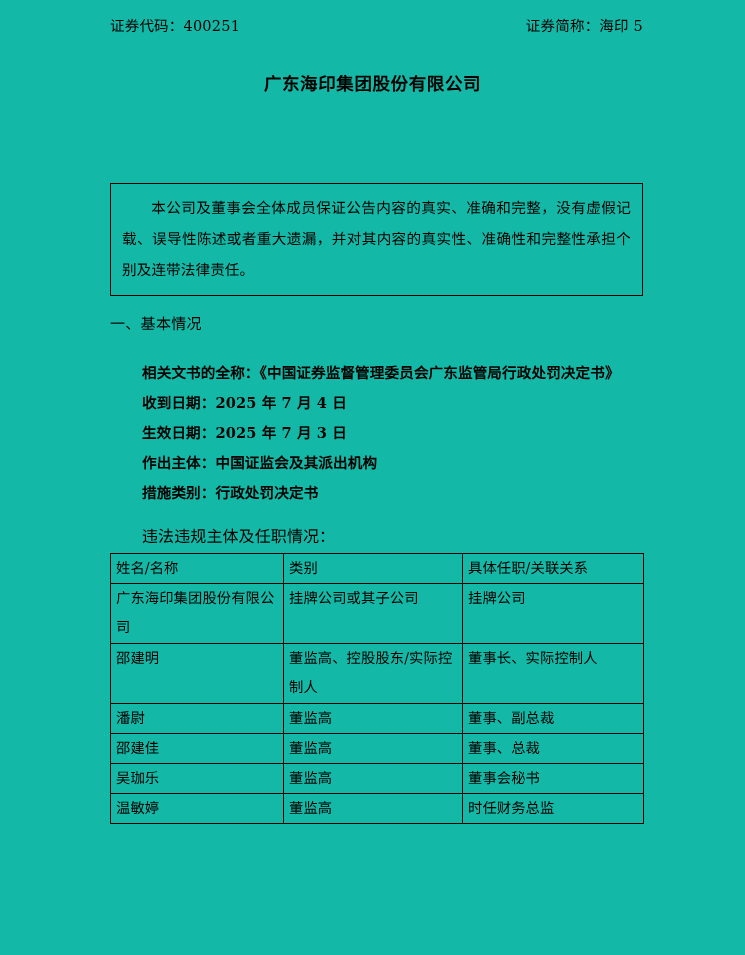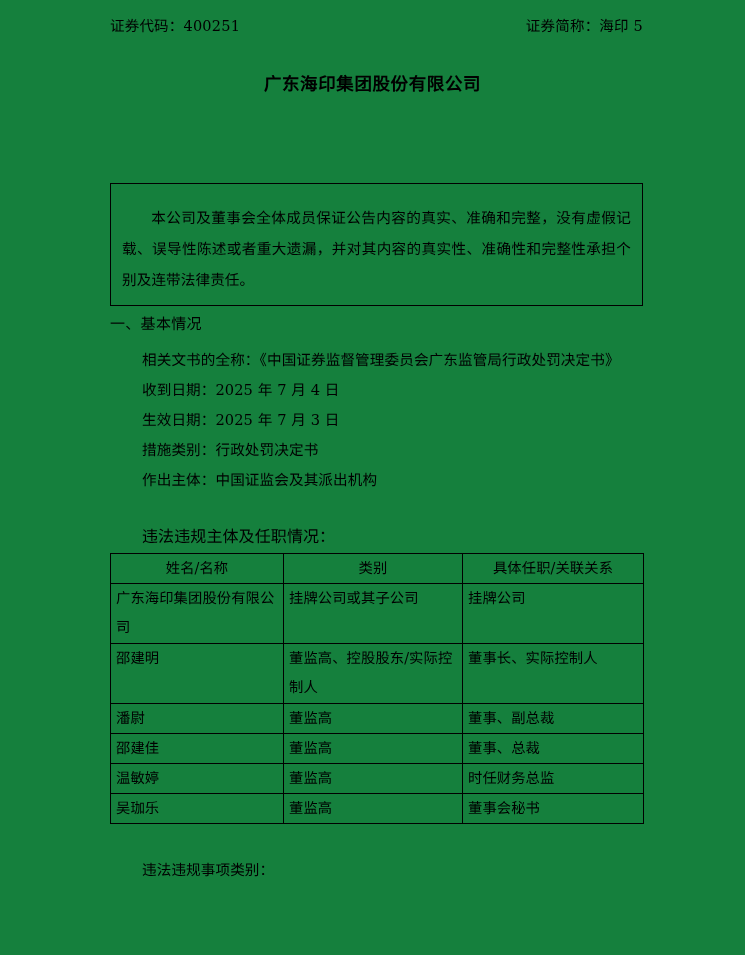--- a/index.html
+++ b/index.html
@@ -9,21 +9,21 @@
     background: #ffffff;
   }
   body {
     font-family: "DejaVu Serif", "Liberation Serif", serif;
     color: #000000;
   }
   .page {
     position: relative;
     width: 745px;
     height: 955px;
-    background: #15803d;
+    background: #14b8a6;
     overflow: hidden;
     box-sizing: border-box;
   }
 
   
   .doc-header {
     position: absolute;
     left: 110px;
     top: 15px;
     width: 533px;
@@ -52,21 +52,21 @@
   }
 
   
   .disclaimer {
     position: absolute;
     left: 110px;
     top: 183px;
     width: 533px;
     box-sizing: border-box;
     border: 1px solid #000000;
-    padding: 18px 11px 10px 11px;
+    padding: 8px 11px 10px 11px;
   }
   .disclaimer p {
     margin: 0;
     font-size: 14.6px;
     line-height: 31px;
     text-indent: 2em;
     text-align: justify;
     text-justify: inter-ideograph;
     letter-spacing: 0.1px;
   }
@@ -79,22 +79,23 @@
     font-size: 15px;
     font-weight: normal;
     line-height: 26px;
     letter-spacing: 0.3px;
   }
 
   
   .body-lines {
     position: absolute;
     left: 142px;
-    top: 345px;
+    top: 358px;
     width: 505px;
+    font-weight: bold;
   }
   .body-line {
     font-size: 14.6px;
     line-height: 30px;
     white-space: nowrap;
     letter-spacing: 0.1px;
   }
 
   
   .table-caption {
@@ -122,21 +123,21 @@
   .subject-table td {
     border: 1px solid #000000;
     font-size: 14.3px;
     font-weight: normal;
     line-height: 29px;
     padding: 0 5px;
     vertical-align: top;
     letter-spacing: 0.1px;
   }
   .subject-table th {
-    text-align: center;
+    text-align: left;
     height: 29px;
   }
   .subject-table td {
     text-align: left;
     height: 29px;
   }
   .subject-table tr.tall td { height: 59px; }
 
   
   .trailing-line {
@@ -165,22 +166,22 @@
   <div class="disclaimer">
     <p>本公司及董事会全体成员保证公告内容的真实、准确和完整，没有虚假记载、误导性陈述或者重大遗漏，并对其内容的真实性、准确性和完整性承担个别及连带法律责任。</p>
   </div>
 
   <div class="section-heading">一、基本情况</div>
 
   <div class="body-lines">
     <div class="body-line">相关文书的全称：《中国证券监督管理委员会广东监管局行政处罚决定书》</div>
     <div class="body-line">收到日期：2025 年 7 月 4 日</div>
     <div class="body-line">生效日期：2025 年 7 月 3 日</div>
+    <div class="body-line">作出主体：中国证监会及其派出机构</div>
     <div class="body-line">措施类别：行政处罚决定书</div>
-    <div class="body-line">作出主体：中国证监会及其派出机构</div>
   </div>
 
   <div class="table-caption">违法违规主体及任职情况：</div>
 
   <table class="subject-table">
     <colgroup>
       <col class="c1">
       <col class="c2">
       <col class="c3">
     </colgroup>
@@ -206,27 +207,26 @@
         <td>潘尉</td>
         <td>董监高</td>
         <td>董事、副总裁</td>
       </tr>
       <tr>
         <td>邵建佳</td>
         <td>董监高</td>
         <td>董事、总裁</td>
       </tr>
       <tr>
+        <td>吴珈乐</td>
+        <td>董监高</td>
+        <td>董事会秘书</td>
+      </tr>
+      <tr>
         <td>温敏婷</td>
         <td>董监高</td>
         <td>时任财务总监</td>
-      </tr>
-      <tr>
-        <td>吴珈乐</td>
-        <td>董监高</td>
-        <td>董事会秘书</td>
       </tr>
     </tbody>
   </table>
 
-  <div class="trailing-line">违法违规事项类别：</div>
 
 </div>
 
 </body></html>

